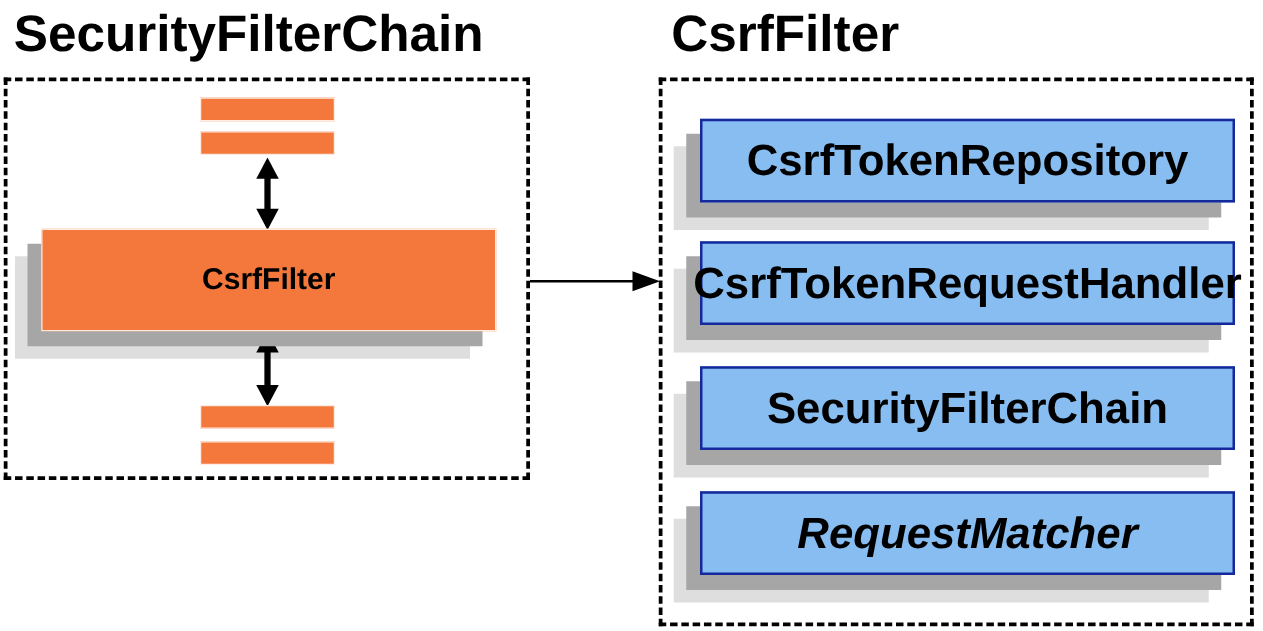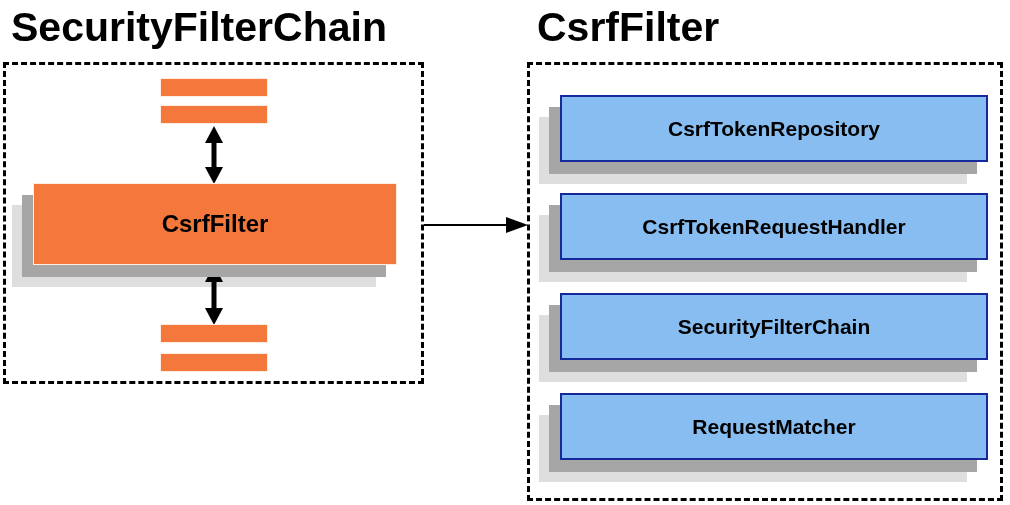--- a/index.html
+++ b/index.html
@@ -67,26 +67,26 @@
   .csrffilter-stack .face {
     background: #F4783C;
     border: 1px solid rgba(255,255,255,0.85);
     font-size: 24px;
   }
 
   .component-stack { left: 560px; width: 428px; height: 67px; }
   .component-stack .face {
     background: #87BDF0;
     border: 2px solid #15289C;
-    font-size: 21px;
+    font-size: 35px;
   }
   .component-1 { top: 95px; }
   .component-2 { top: 193px; }
   .component-3 { top: 293px; }
-  .component-4 { top: 393px; }
+  .component-4 { top: 393px; font-style: italic; }
 
   .arrow-svg { position: absolute; display: block; }
 </style>
 </head>
 <body>
 
 <div class="canvas">
 
   <div class="group-title title-left">SecurityFilterChain</div>
 

